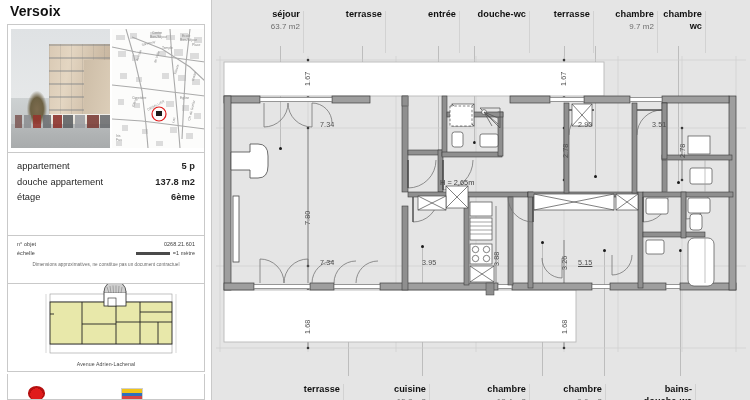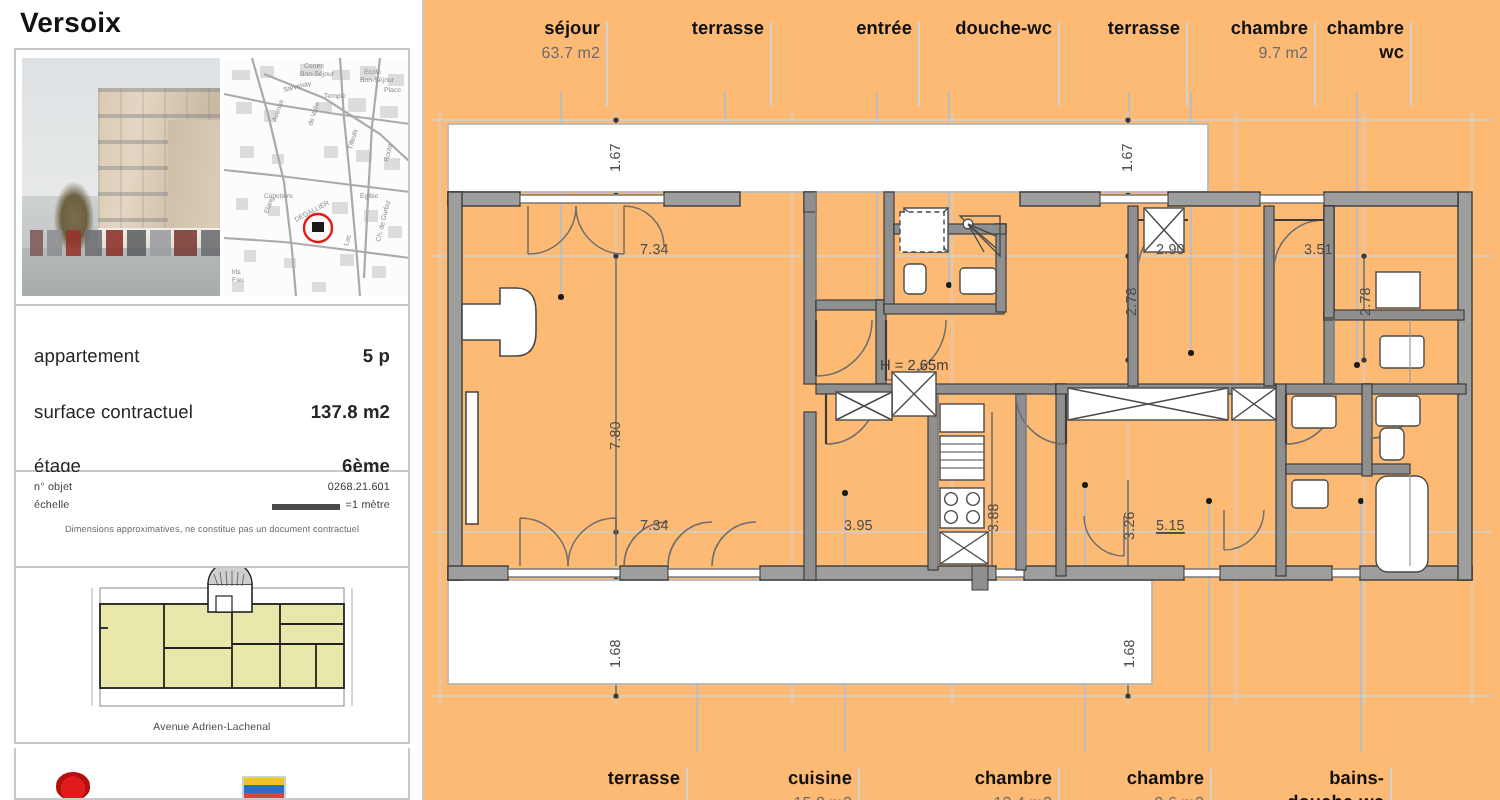--- a/index.html
+++ b/index.html
@@ -12,21 +12,21 @@
     width: 750px;
     height: 400px;
     overflow: hidden;
     font-family: "Liberation Sans", sans-serif;
     color: #1a1a1a;
   }
   #page {
     position: relative;
     width: 750px;
     height: 400px;
-    background: #fdba74;
+    background: #e5e5e5;
   }
 
   
   .sidebar {
     position: absolute;
     left: 0; top: 0;
     width: 211px;
     height: 400px;
     box-sizing: border-box;
     background: #fff;
@@ -145,21 +145,21 @@
     background: #fff;
   }
   .spec-row {
     display: flex;
     justify-content: space-between;
     align-items: baseline;
     font-size: 9.3px;
     line-height: 15.6px;
     color: #262626;
   }
-  .spec-row .k { letter-spacing: .05px; margin-top: 12px; }
+  .spec-row .k { letter-spacing: .05px; }
   .spec-row .v { letter-spacing: .05px; font-weight: bold; }
 
   
   .sb-meta {
     position: absolute;
     left: 7px; top: 236px;
     width: 198px; height: 48px;
     box-sizing: border-box;
     border: 1px solid #c9c9c9;
     border-top: none;
@@ -423,21 +423,21 @@
     </div>
     <div class="sb-vline-l"></div>
     <div class="sb-vline-r"></div>
 
     <div class="sb-box sb-specs">
       <div class="spec-row">
         <span class="k">appartement</span>
         <span class="v">5 p</span>
       </div>
       <div class="spec-row">
-        <span class="k">surface contractuel</span>
+        <span class="k">douche appartement</span>
         <span class="v">137.8 m2</span>
       </div>
       <div class="spec-row">
         <span class="k">étage</span>
         <span class="v">6ème</span>
       </div>
     </div>
 
     <div class="sb-box sb-meta">
       <div class="meta-row">

